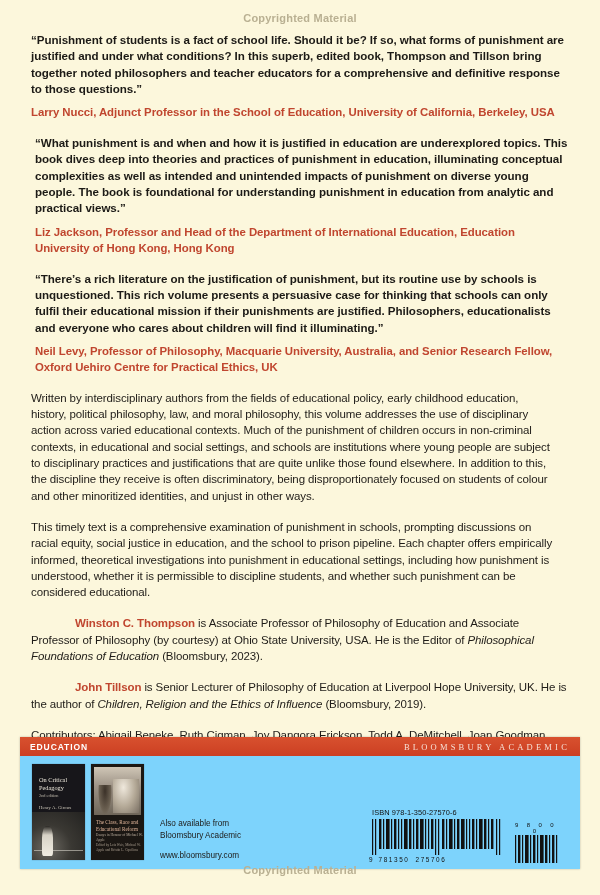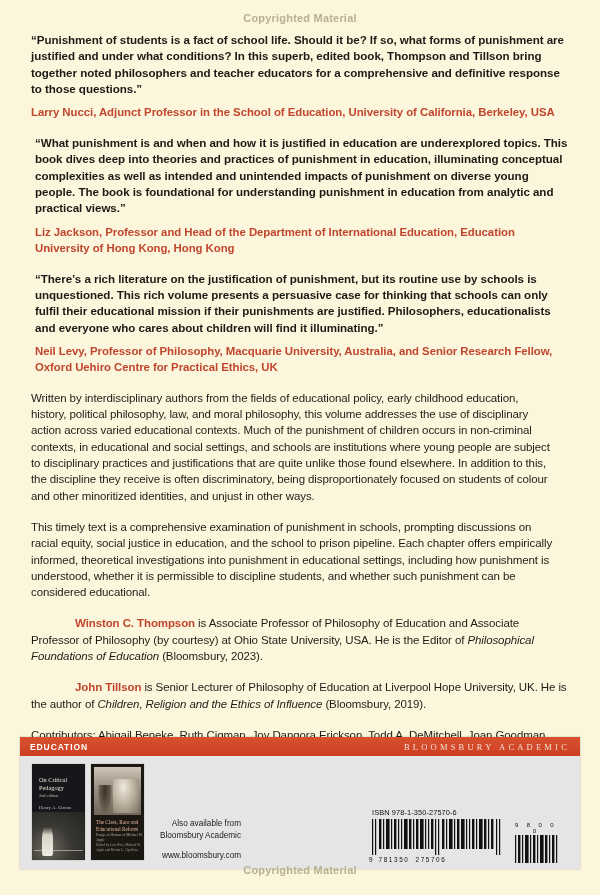--- a/index.html
+++ b/index.html
@@ -98,21 +98,21 @@
     letter-spacing: -0.1px;
   }
 
   
   .bottom-panel {
     position: absolute;
     left: 20px;
     top: 737px;
     width: 560px;
     height: 132px;
-    background: #e5e5e5;
+    background: #7dd3fc;
     box-shadow: 0 0 2px rgba(0,0,0,0.25);
   }
 
   .red-bar {
     position: relative;
     height: 19px;
     background: #d4492b;
     background: linear-gradient(180deg,#d8512f 0%, #cc3f22 100%);
     display: flex;
     align-items: center;
@@ -261,21 +261,20 @@
   }
 
   
   .also {
     position: absolute;
     left: 140px;
     top: 62px;
     font-size: 8.2px;
     line-height: 11.5px;
     color: #1d1b18;
-    text-align: right;
   }
   .also .url {
     display: block;
     margin-top: 9px;
   }
 
   
   .cover-credit {
     position: absolute;
     right: 14px;

